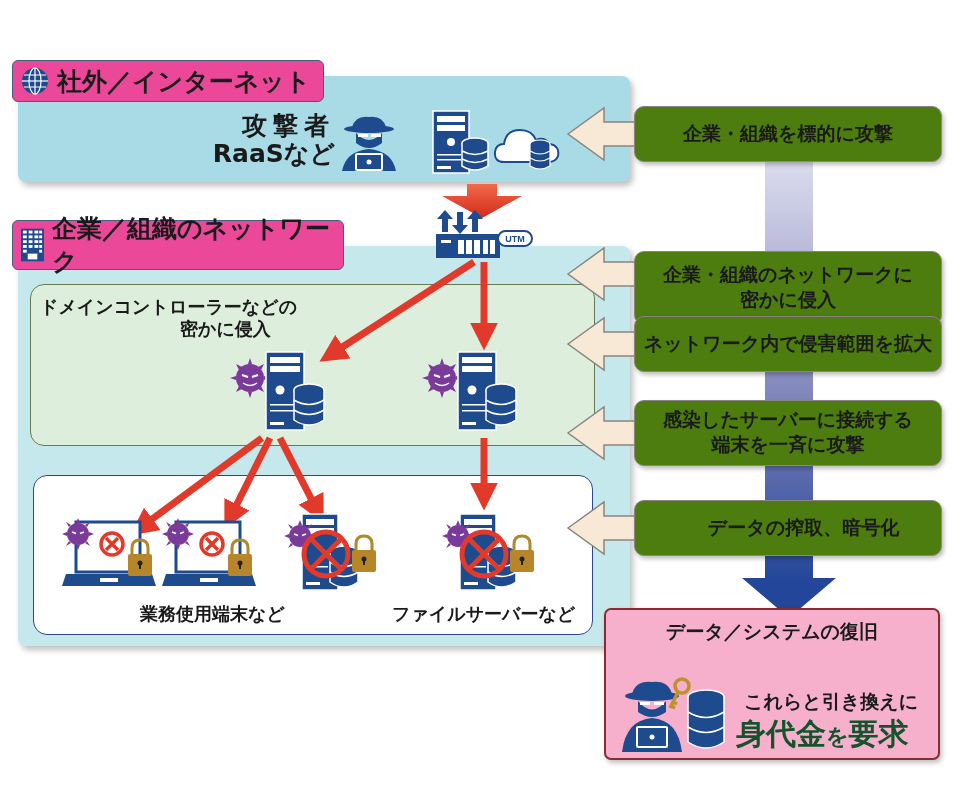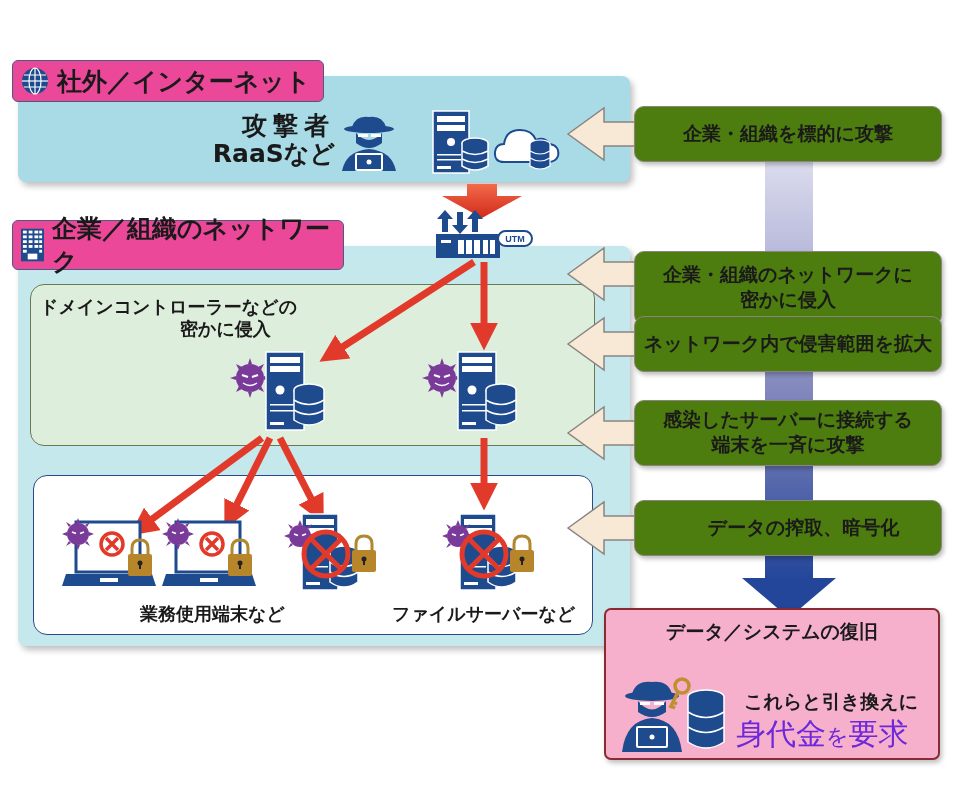--- a/index.html
+++ b/index.html
@@ -11,21 +11,21 @@
   .zone-internet { background: #a8dbe6; border-radius: 8px; box-shadow: 3px 4px 6px rgba(0,0,0,0.25); }
   .zone-corp { background: #c5e8ec; border-radius: 8px; box-shadow: 3px 4px 6px rgba(0,0,0,0.25); }
   .zone-mgmt { background: #ddeedd; border: 1.5px solid #6a7a50; border-radius: 14px; }
   .zone-endpoints { background: #ffffff; border: 1.5px solid #2c4a8a; border-radius: 14px; }
   .label { font-weight: bold; font-size: 18px; color: #1a1a1a; }
   .step { display: flex; align-items: center; }
   .step-box { background: #4d7c0f; border: 1.5px solid #8a8580; border-radius: 10px; box-shadow: 2px 3px 4px rgba(0,0,0,0.25);
               font-weight: bold; font-size: 19px; text-align: center; display: flex; align-items: center; justify-content: center; line-height: 1.3; color: #1a1a1a; font-family: Liberation Serif, serif; }
   .ransom-box { background: #f6b0cc; border: 2.5px solid #8a2a32; border-radius: 7px; box-shadow: 2px 3px 5px rgba(0,0,0,0.25); }
   .ransom-line { font-weight: bold; font-size: 19px; text-align: center; color: #1a1a1a; line-height: 1.25; }
-  .demand { color: #6d28d9; font-weight: normal; font-size: 30px; }
+  .demand { color: #14532d; font-weight: bold; font-size: 30px; }
   .demand small { font-size: 22px; }
 </style>
 </head>
 <body>
 
 <svg class="abs" style="left:740px;top:160px" width="100" height="460">
   <defs>
     <linearGradient id="tl" x1="0" y1="0" x2="0" y2="1">
       <stop offset="0" stop-color="#dcdcee"></stop>
       <stop offset="0.6" stop-color="#7a80b8"></stop>

